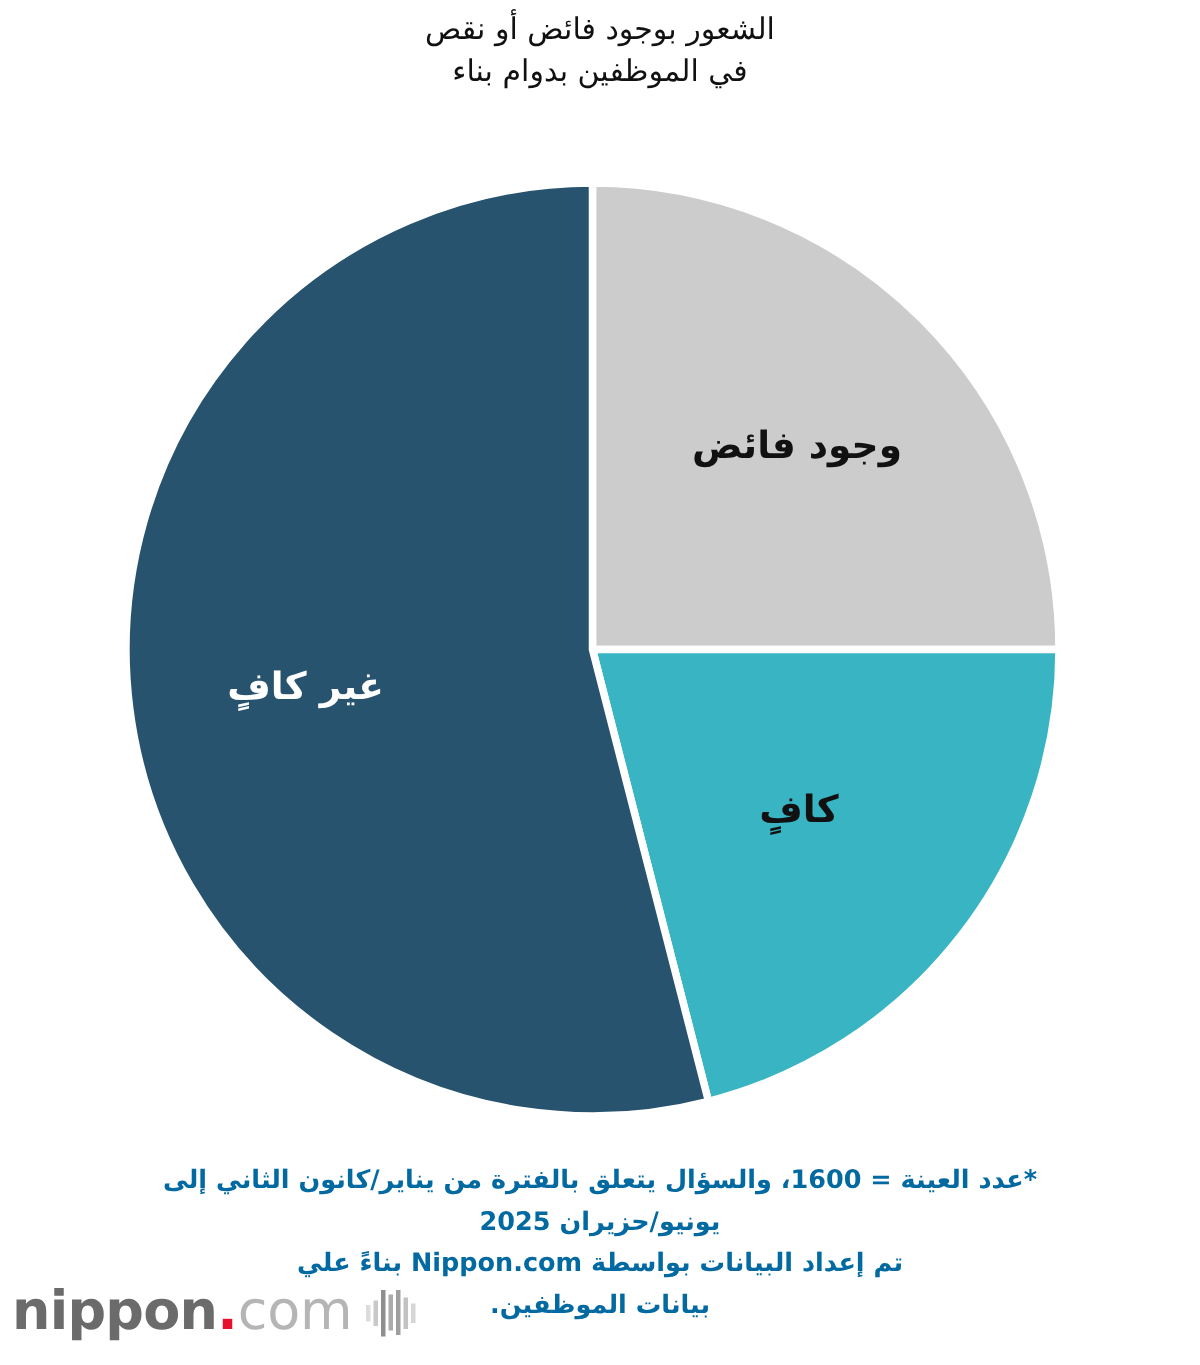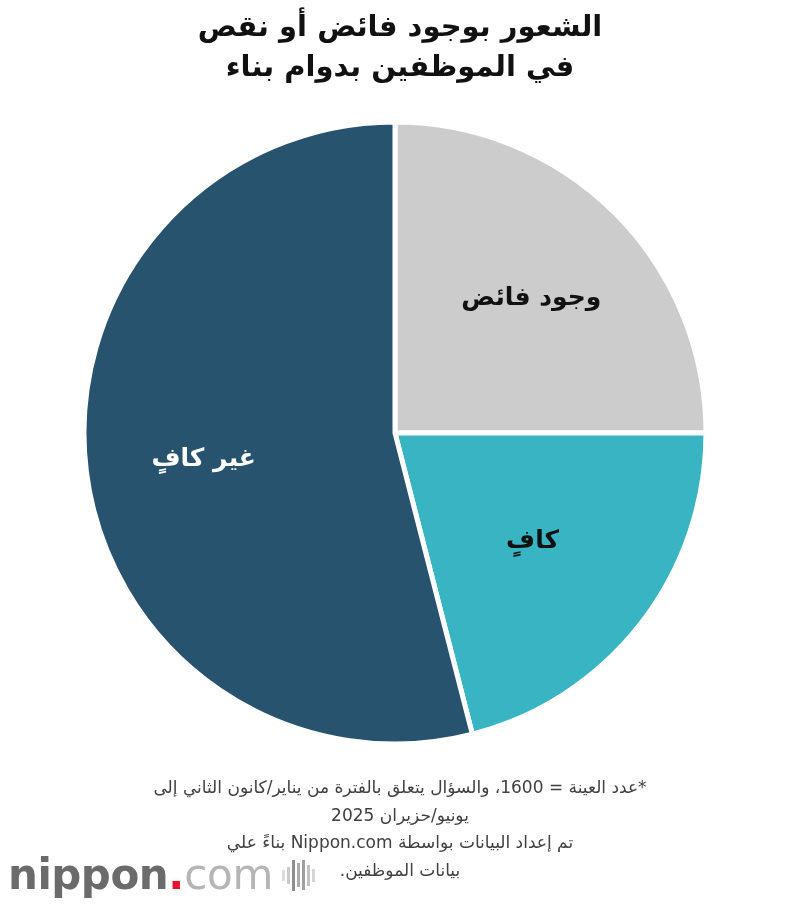--- a/index.html
+++ b/index.html
@@ -16,22 +16,22 @@
     color: #1a1a1a;
   }
 
   
   .chart-title {
     position: absolute;
     top: 6px;
     left: 0;
     width: 800px;
     text-align: center;
-    font-size: 29px;
-    font-weight: bold;
+    font-size: 20px;
+    font-weight: normal;
     line-height: 1.38;
     letter-spacing: 0px;
     color: #111111;
     direction: rtl;
   }
   .chart-title .tline { display: block; }
 
   
   .pie-wrap {
     position: absolute;
@@ -52,22 +52,22 @@
   
   .footnote {
     position: absolute;
     right: 48px;
     left: 48px;
     top: 774px;
     text-align: center;
     direction: rtl;
     font-size: 17px;
     line-height: 1.62;
-    font-weight: normal;
-    color: #404040;
+    font-weight: bold;
+    color: #0369a1;
   }
   .footnote .fline { display: block; }
 
   
   .logo {
     position: absolute;
     left: 8px;
     bottom: 14px;
     height: 42px;
     display: flex;
@@ -89,21 +89,21 @@
   .logo-bars i:nth-child(1) { height: 13px; background:#d6d6d6; }
   .logo-bars i:nth-child(2) { height: 21px; background:#c2c2c2; }
   .logo-bars i:nth-child(3) { height: 30px; background:#9f9f9f; }
   .logo-bars i:nth-child(4) { height: 24px; background:#ababab; }
   .logo-bars i:nth-child(5) { height: 31px; background:#8e8e8e; }
   .logo-bars i:nth-child(6) { height: 17px; background:#c9c9c9; }
   .logo-bars i:nth-child(7) { height: 11px; background:#dcdcdc; }
 
   .logo-text {
     font-family: "DejaVu Sans", "Liberation Sans", sans-serif;
-    font-size: 42px;
+    font-size: 36px;
     line-height: 1;
     direction: ltr;
     white-space: nowrap;
   }
   .logo-name { font-weight: bold; color: #6b6b6b; letter-spacing: -0.5px; }
   .logo-dot  { font-weight: bold; color: #e8112d; }
   .logo-tld  { font-weight: normal; color: #b5b5b5; letter-spacing: -0.2px; }
 </style>
 </head>
 <body>

